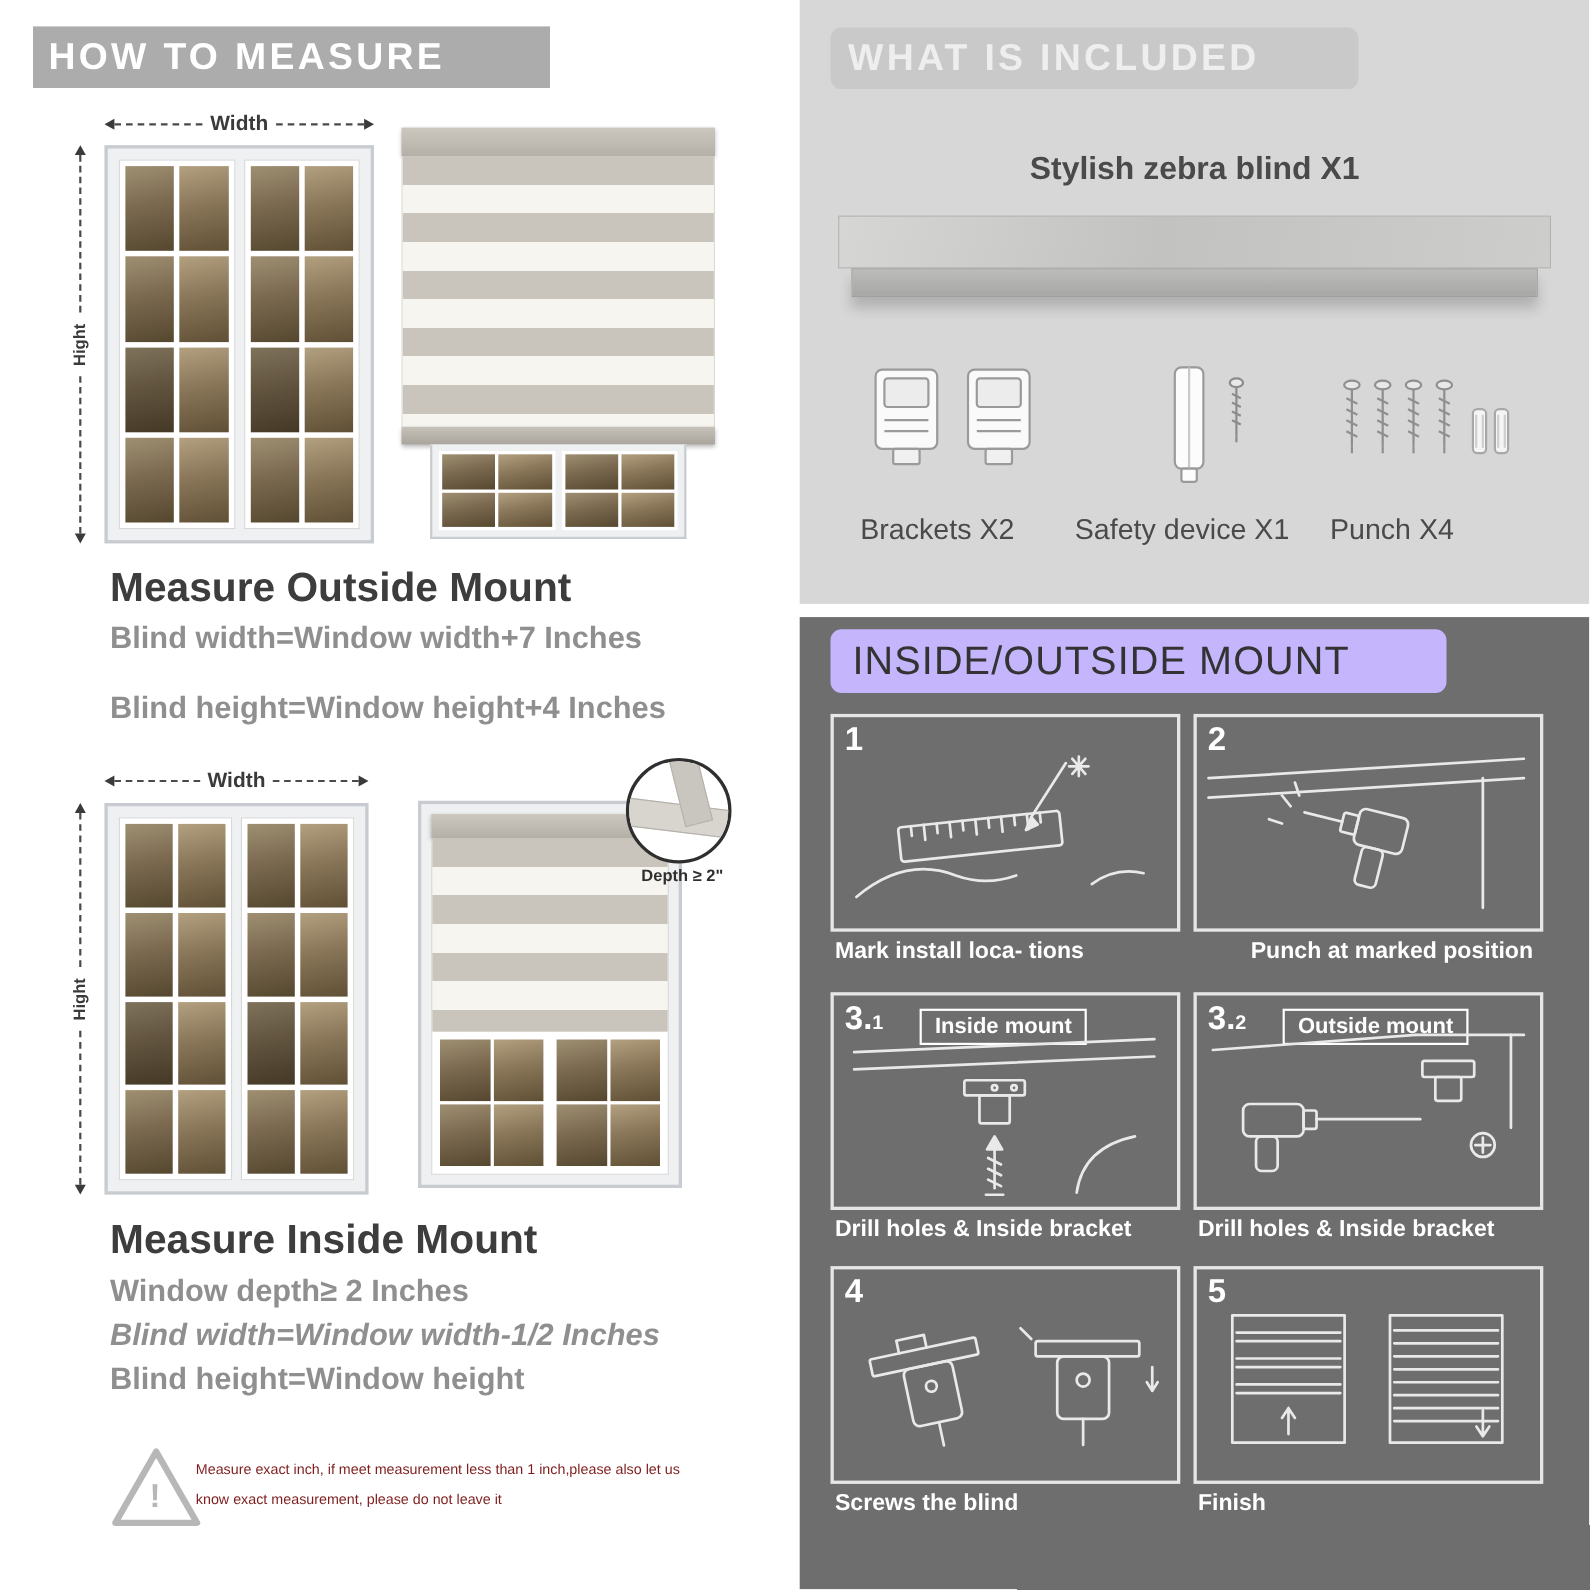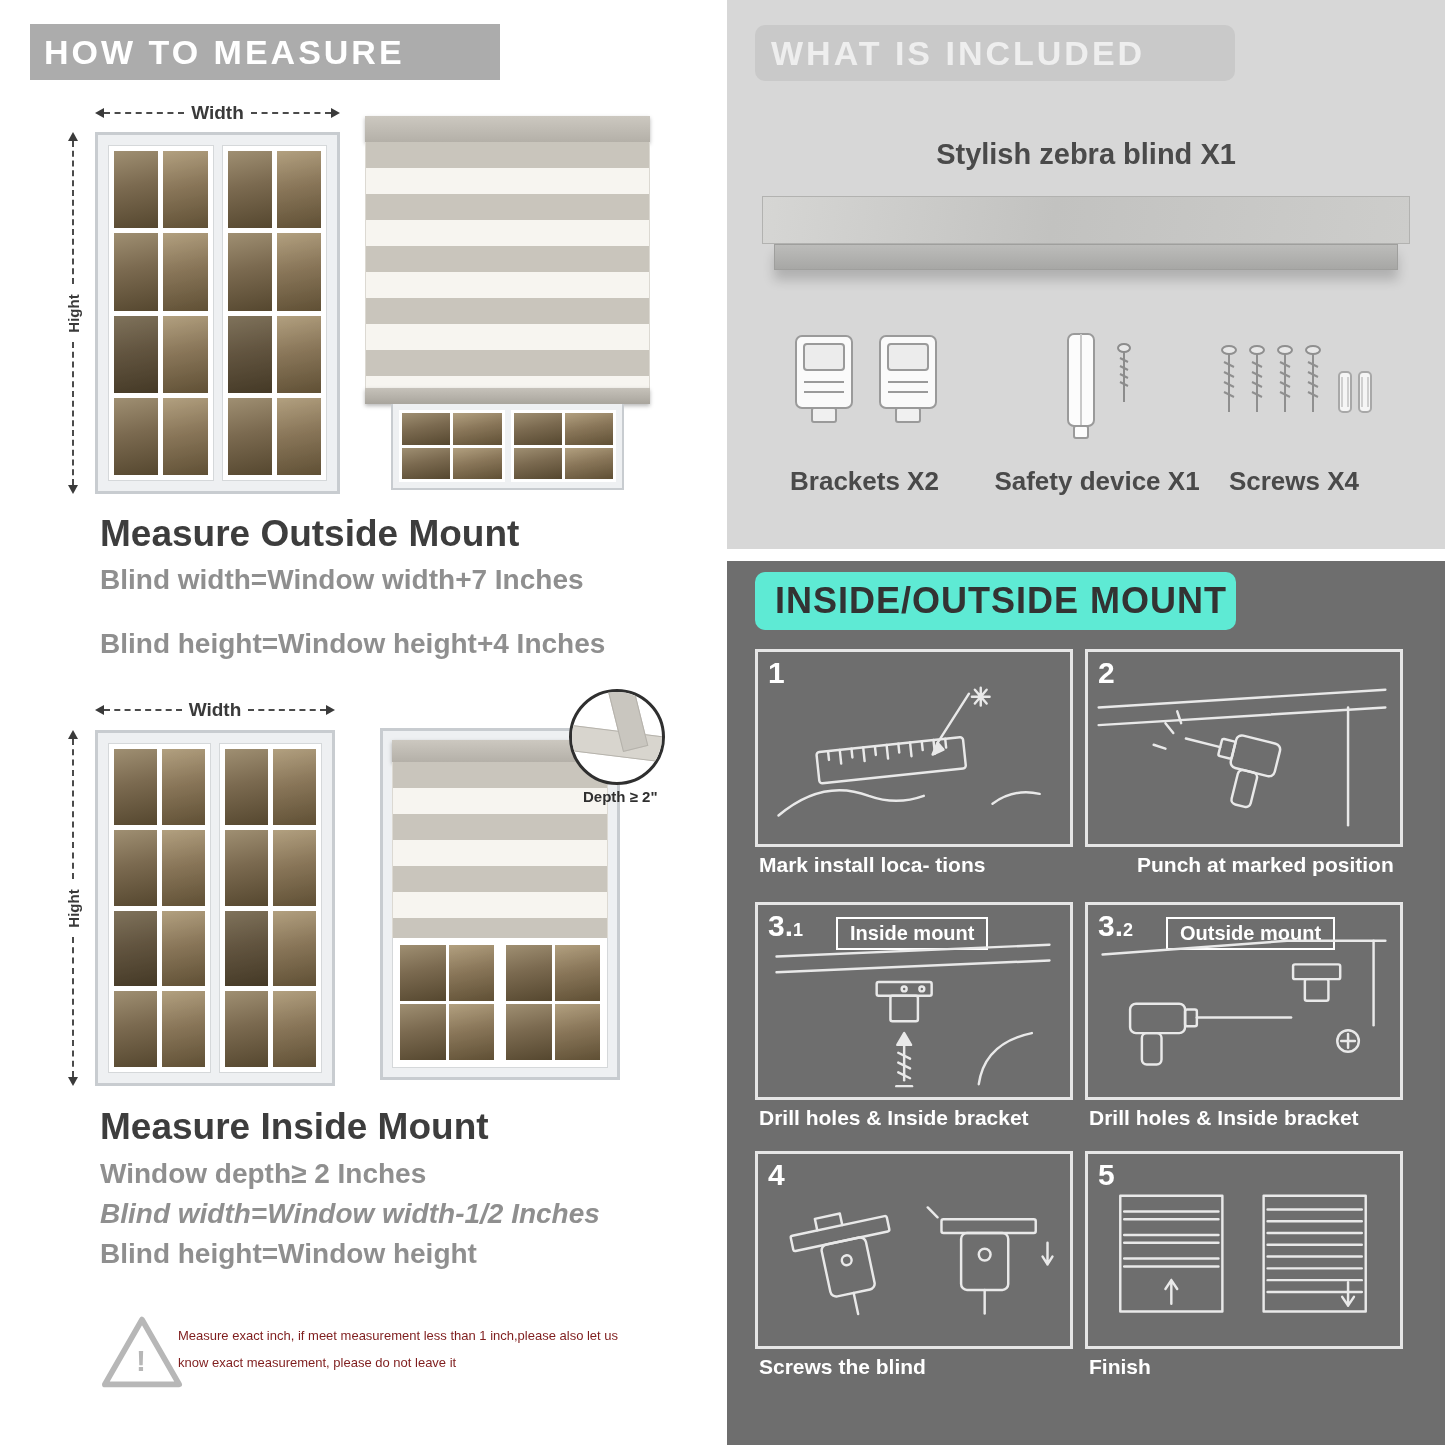--- a/index.html
+++ b/index.html
@@ -70,27 +70,27 @@
   .banner-incl{position:absolute;left:28px;top:25px;width:480px;height:56px;background:#c9c9c9;
     border-radius:10px;display:flex;align-items:center;padding-left:16px;color:#eeeeee;
     font-size:34px;font-weight:bold;letter-spacing:3px;box-sizing:border-box;}
   .blind-name{position:absolute;left:0;top:138px;width:100%;text-align:center;font-size:29px;
     font-weight:bold;color:#4a4a4a;}
   .headrail{position:absolute;left:35px;top:196px;width:648px;}
   .hr-top{height:46px;background:linear-gradient(100deg,#d6d6d4,#c2c2c0 45%,#cdcdcb);border:1px solid #b2b2b0;}
   .hr-bottom{height:24px;margin:0 12px;background:linear-gradient(180deg,#bcbcba,#a7a7a5);
     border:1px solid #9f9f9d;box-shadow:0 10px 12px rgba(0,0,0,.18);}
   .incl-item{position:absolute;}
-  .incl-label{position:absolute;top:466px;font-size:26px;font-weight:bold;color:#4a4a4a;text-align:center;white-space:nowrap;}
+  .incl-label{position:absolute;top:466px;font-size:26px;font-weight:normal;color:#4a4a4a;text-align:left;white-space:nowrap;}
 
   
   .mount-sec{position:absolute;left:727px;top:561px;width:718px;height:884px;background:#6e6e6e;}
-  .banner-mount{position:absolute;left:28px;top:11px;width:481px;height:58px;background:#5eead4;
+  .banner-mount{position:absolute;left:28px;top:11px;width:560px;height:58px;background:#c4b5fd;
     border-radius:10px;display:flex;align-items:center;padding-left:20px;color:#333333;
-    font-size:36px;font-weight:bold;letter-spacing:1px;box-sizing:border-box;}
+    font-size:36px;font-weight:normal;letter-spacing:1px;box-sizing:border-box;}
   .panel{position:absolute;width:318px;height:198px;border:3px solid #e6e6e6;box-sizing:border-box;background:#6e6e6e;}
   .panel-num{position:absolute;top:4px;left:10px;color:#ffffff;font-size:30px;font-weight:bold;}
   .panel-sub{font-size:18px;font-weight:bold;}
   .panel-tag{position:absolute;top:12px;left:78px;border:2px solid #ffffff;color:#ffffff;
     font-size:20px;font-weight:bold;padding:3px 12px;white-space:nowrap;}
   .panel svg{position:absolute;left:2px;top:26px;width:306px;height:162px;}
   .illus{stroke:#e9e9e9;stroke-width:2.5;fill:none;stroke-linecap:round;stroke-linejoin:round;}
   .step-caption{position:absolute;color:#ffffff;font-size:21px;font-weight:bold;white-space:nowrap;}
 </style>
 </head>
@@ -316,21 +316,21 @@
         </g>
         <g transform="translate(144,34)" stroke="#a8a8a8">
           <rect x="0" y="0" width="12" height="40" rx="4" fill="#f5f5f5"></rect>
           <path d="M3 5 v30 M9 5 v30" stroke="#cfcfcf"></path>
         </g>
       </g>
     </svg>
 
     <div class="incl-label" style="left:55px;width:165px;">Brackets X2</div>
     <div class="incl-label" style="left:250px;width:240px;">Safety device X1</div>
-    <div class="incl-label" style="left:482px;width:170px;">Screws X4</div>
+    <div class="incl-label" style="left:482px;width:170px;">Punch X4</div>
   </div>
 
   <div class="mount-sec">
     <div class="banner-mount">INSIDE/OUTSIDE MOUNT</div>
 
     <div class="panel" style="left:28px;top:88px;">
       <div class="panel-num"><span>1</span><span class="panel-sub"></span></div>
       <svg viewBox="0 0 310 165" class="illus">
         <g transform="rotate(-6 150 85)">
           <rect x="58" y="66" width="150" height="32" rx="3"></rect>

